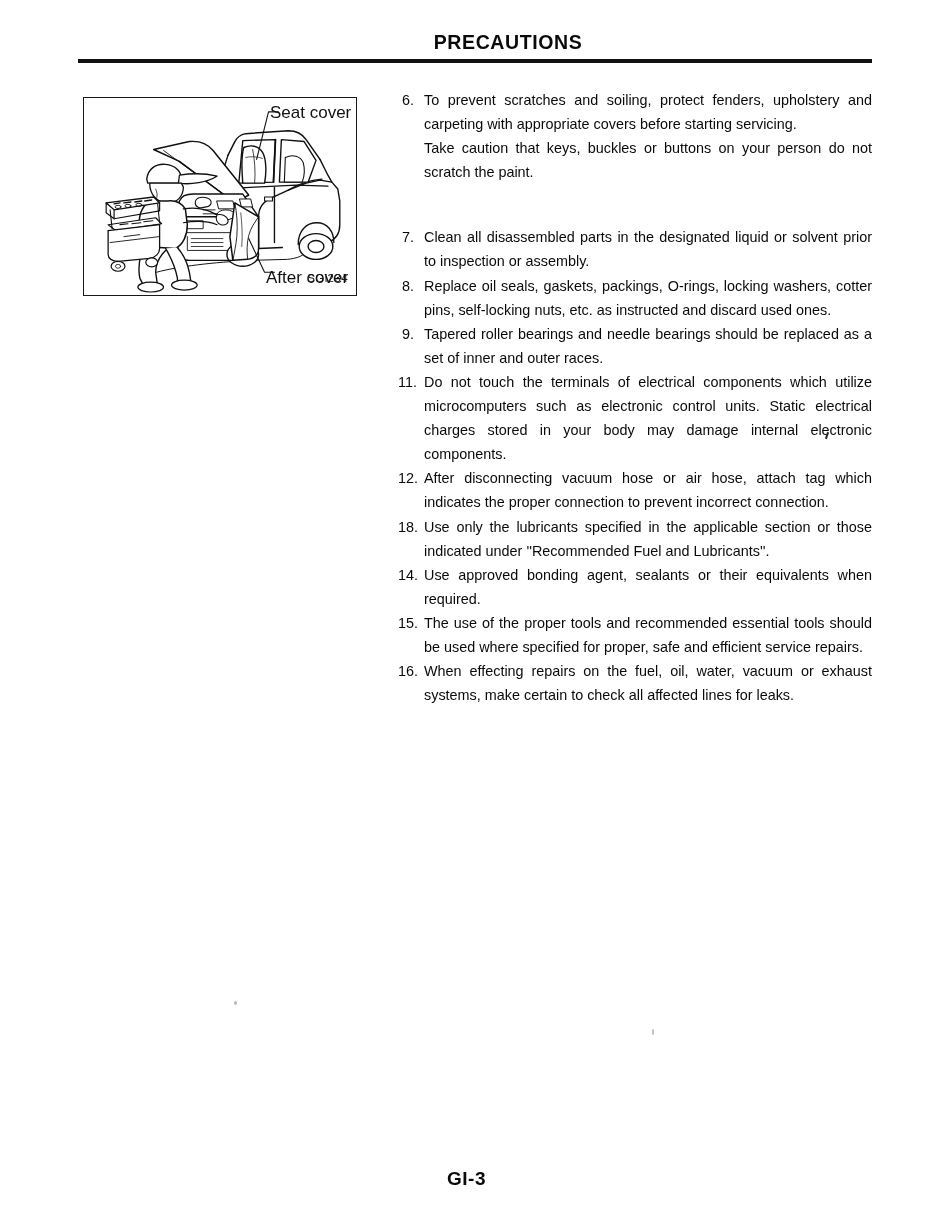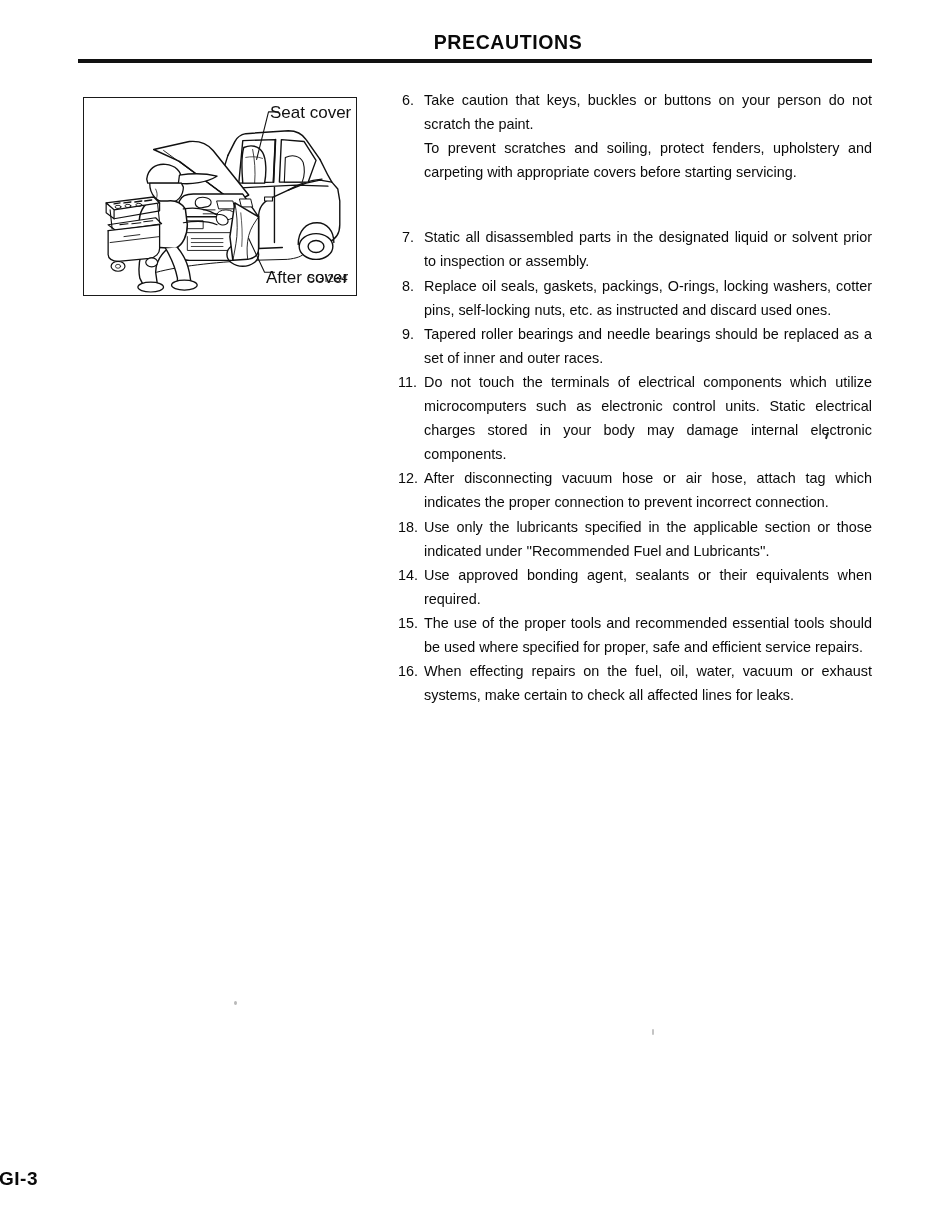--- a/index.html
+++ b/index.html
@@ -126,20 +126,21 @@
   .group-gap {
     height: 41px;
   }
 
   
   .page-footer {
     position: absolute;
     left: 0;
     top: 1168px;
     width: 935px;
+    text-align: center;
     font-size: 19px;
     font-weight: bold;
     letter-spacing: 0.5px;
     transform: translateX(-1px);
   }
 
   
   .speck {
     position: absolute;
     background: #b9b9b9;
@@ -284,29 +285,29 @@
 
     <div class="fig-label label-seat-cover">Seat cover</div>
     <div class="fig-label label-fender-cover">After cover</div>
     <div class="figure-code">SGi234</div>
   </div>
 
   <div class="body-column">
       <div class="list-item">
         <div class="item-number single">6.</div>
         <div class="item-body">
+          <p>To prevent scratches and soiling, protect fenders, upholstery and carpeting with appropriate covers before starting servicing.</p>
           <p>Take caution that keys, buckles or buttons on your person do not scratch the paint.</p>
-          <p>To prevent scratches and soiling, protect fenders, upholstery and carpeting with appropriate covers before starting servicing.</p>
         </div>
       </div>
       <div class="group-gap"></div>
       <div class="list-item">
         <div class="item-number single">7.</div>
         <div class="item-body">
-          <p>Static all disassembled parts in the designated liquid or solvent prior to inspection or assembly.</p>
+          <p>Clean all disassembled parts in the designated liquid or solvent prior to inspection or assembly.</p>
         </div>
       </div>
       <div class="list-item">
         <div class="item-number single">8.</div>
         <div class="item-body">
           <p>Replace oil seals, gaskets, packings, O-rings, locking washers, cotter pins, self-locking nuts, etc. as instructed and discard used ones.</p>
         </div>
       </div>
       <div class="list-item">
         <div class="item-number single">9.</div>

